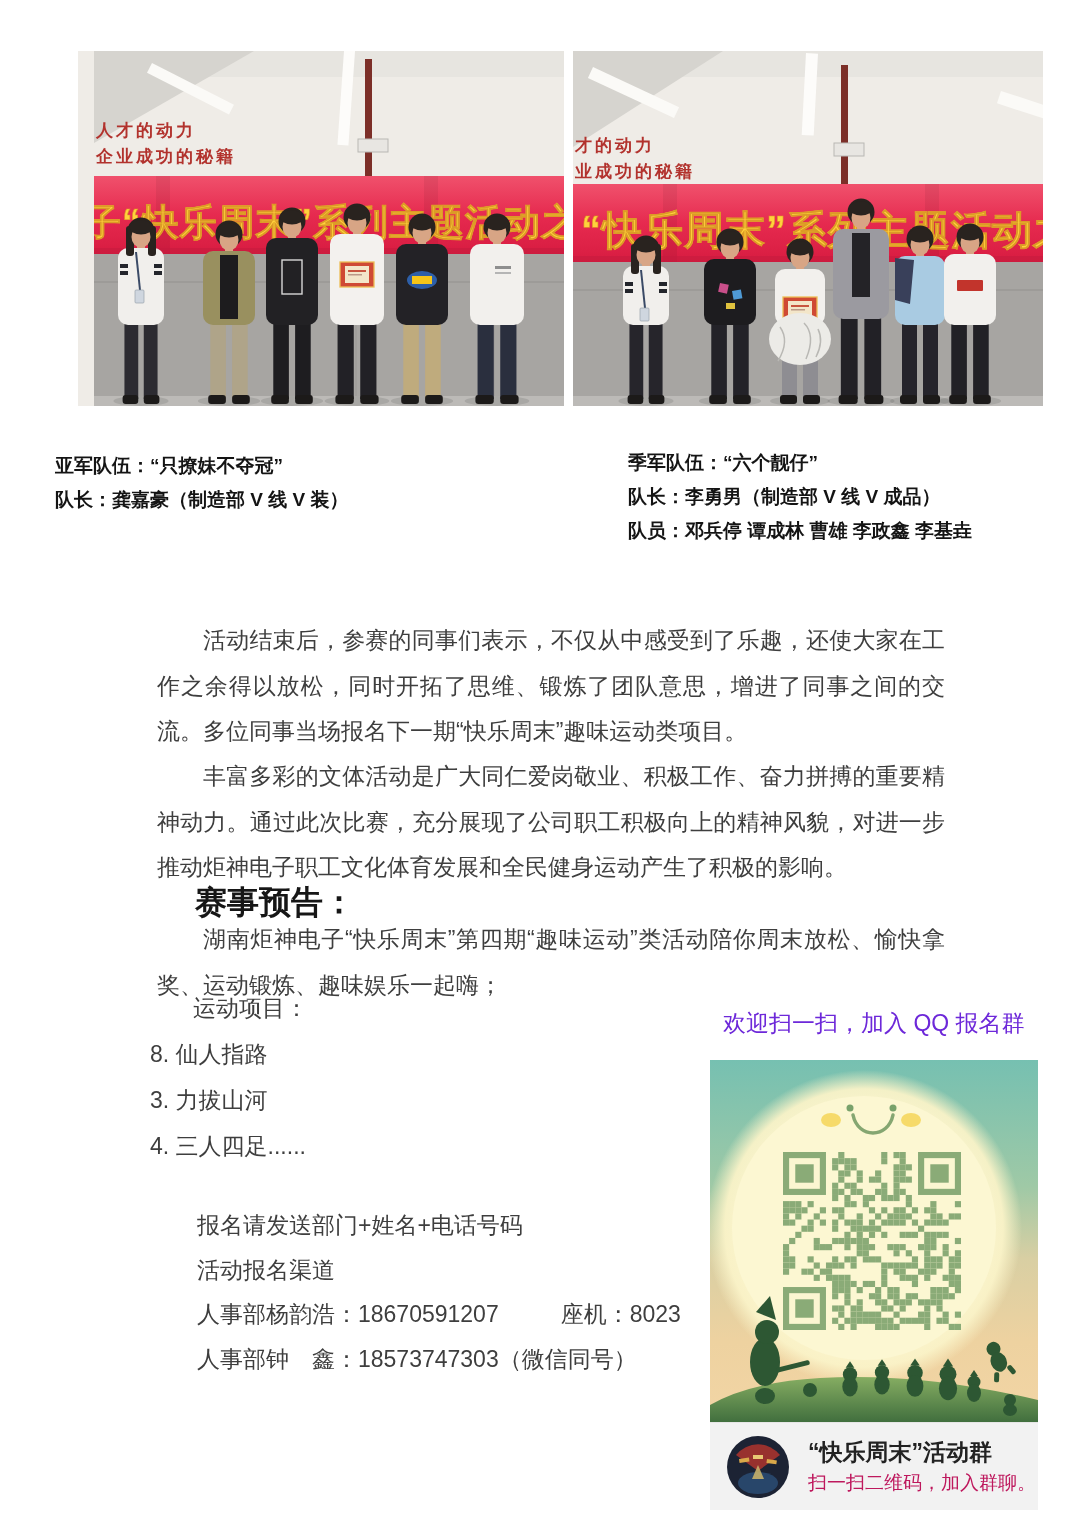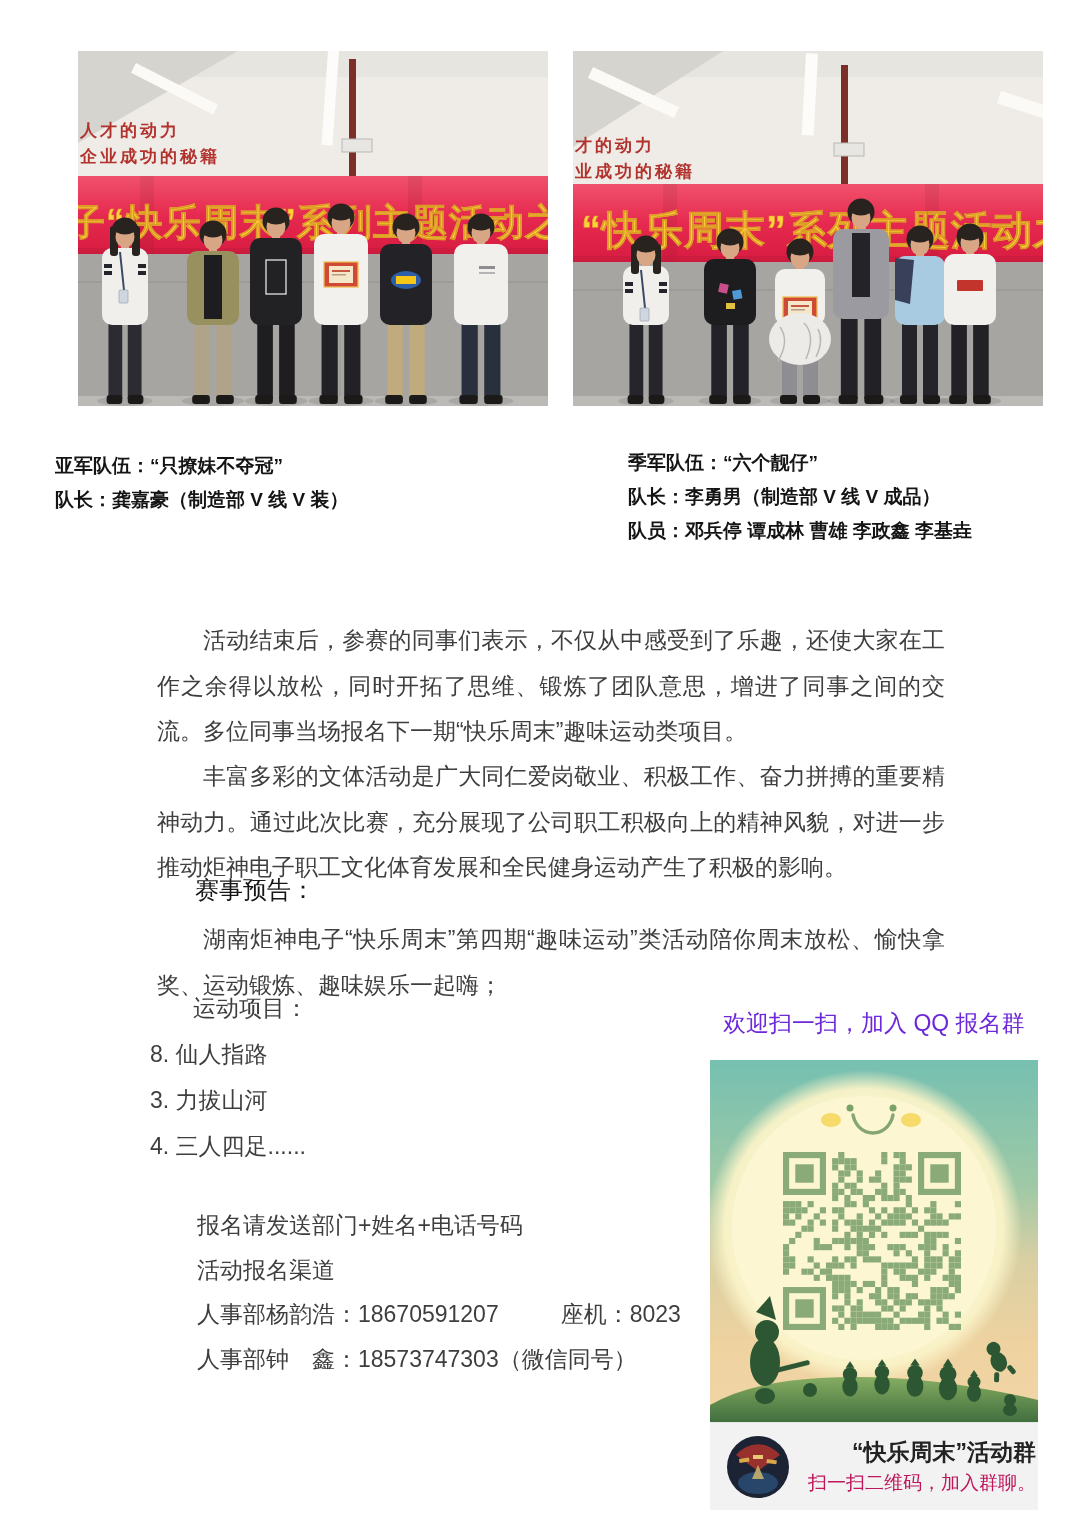--- a/index.html
+++ b/index.html
@@ -1,40 +1,40 @@
 <!DOCTYPE html>
 <html><head>
 <meta charset="utf-8">
 <style>
   html,body{margin:0;padding:0;}
   body{
     width:1080px;height:1528px;position:relative;background:#ffffff;
     font-family:"Liberation Sans","DejaVu Sans",sans-serif;overflow:hidden;
   }
   .photo{position:absolute;top:35px;width:470px;height:355px;overflow:hidden;background:#efece7;}
-  #photo-left{left:38px;}
+  #photo-left{left:38px;padding-left:16px;}
   #photo-right{left:525px;margin-left:48px;}
   .photo svg{display:block;width:100%;height:100%;}
 
   .caption{position:absolute;font-weight:700;font-size:19px;line-height:34px;color:#141414;}
   #caption-left{left:55px;top:449px;}
   #caption-right{left:628px;top:446px;}
 
   .body-text{position:absolute;font-size:23px;color:#3e3e3e;line-height:45.5px;}
   #p1{left:157px;top:595px;width:788px;text-indent:2em;text-align:justify;}
   #p2{left:157px;top:731px;width:788px;text-indent:2em;text-align:justify;}
-  #preview-heading{position:absolute;left:195px;top:854px;font-size:24px;font-weight:400;color:#161616;}
+  #preview-heading{position:absolute;left:195px;top:854px;font-size:32px;font-weight:700;color:#161616;}
   #preview-para{left:157px;top:894px;width:788px;text-indent:2em;text-align:justify;}
   #sports-label{left:193px;top:986px;}
   #sports-list{left:150px;top:1031px;line-height:46px;}
   #signup-block{left:197px;top:1203px;line-height:44.5px;white-space:nowrap;}
   .ext{display:inline-block;margin-left:62px;}
   #qq-caption{position:absolute;left:723px;top:1008px;font-size:23px;color:#6d28d9;}
 
-  #qr-card{position:absolute;left:710px;top:1060px;width:367px;text-align:right;}
+  #qr-card{position:absolute;left:710px;top:1060px;width:367px;}
   #qr-illustration{display:block;width:328px;height:362px;}
   #qr-footer{width:328px;height:88px;background:#f2f2f2;display:flex;align-items:center;box-sizing:border-box;padding-left:16px;border-top:1px solid #e6e6e6;}
   #qr-footer .txt{margin-left:18px;}
   #group-name{font-size:23px;font-weight:700;color:#222222;line-height:28px;}
   #group-hint{font-size:19px;color:#be185d;line-height:24px;margin-top:5px;}
   .avatar{width:64px;height:64px;border-radius:50%;overflow:hidden;flex:0 0 64px;}
 </style>
 </head>
 <body>
 

